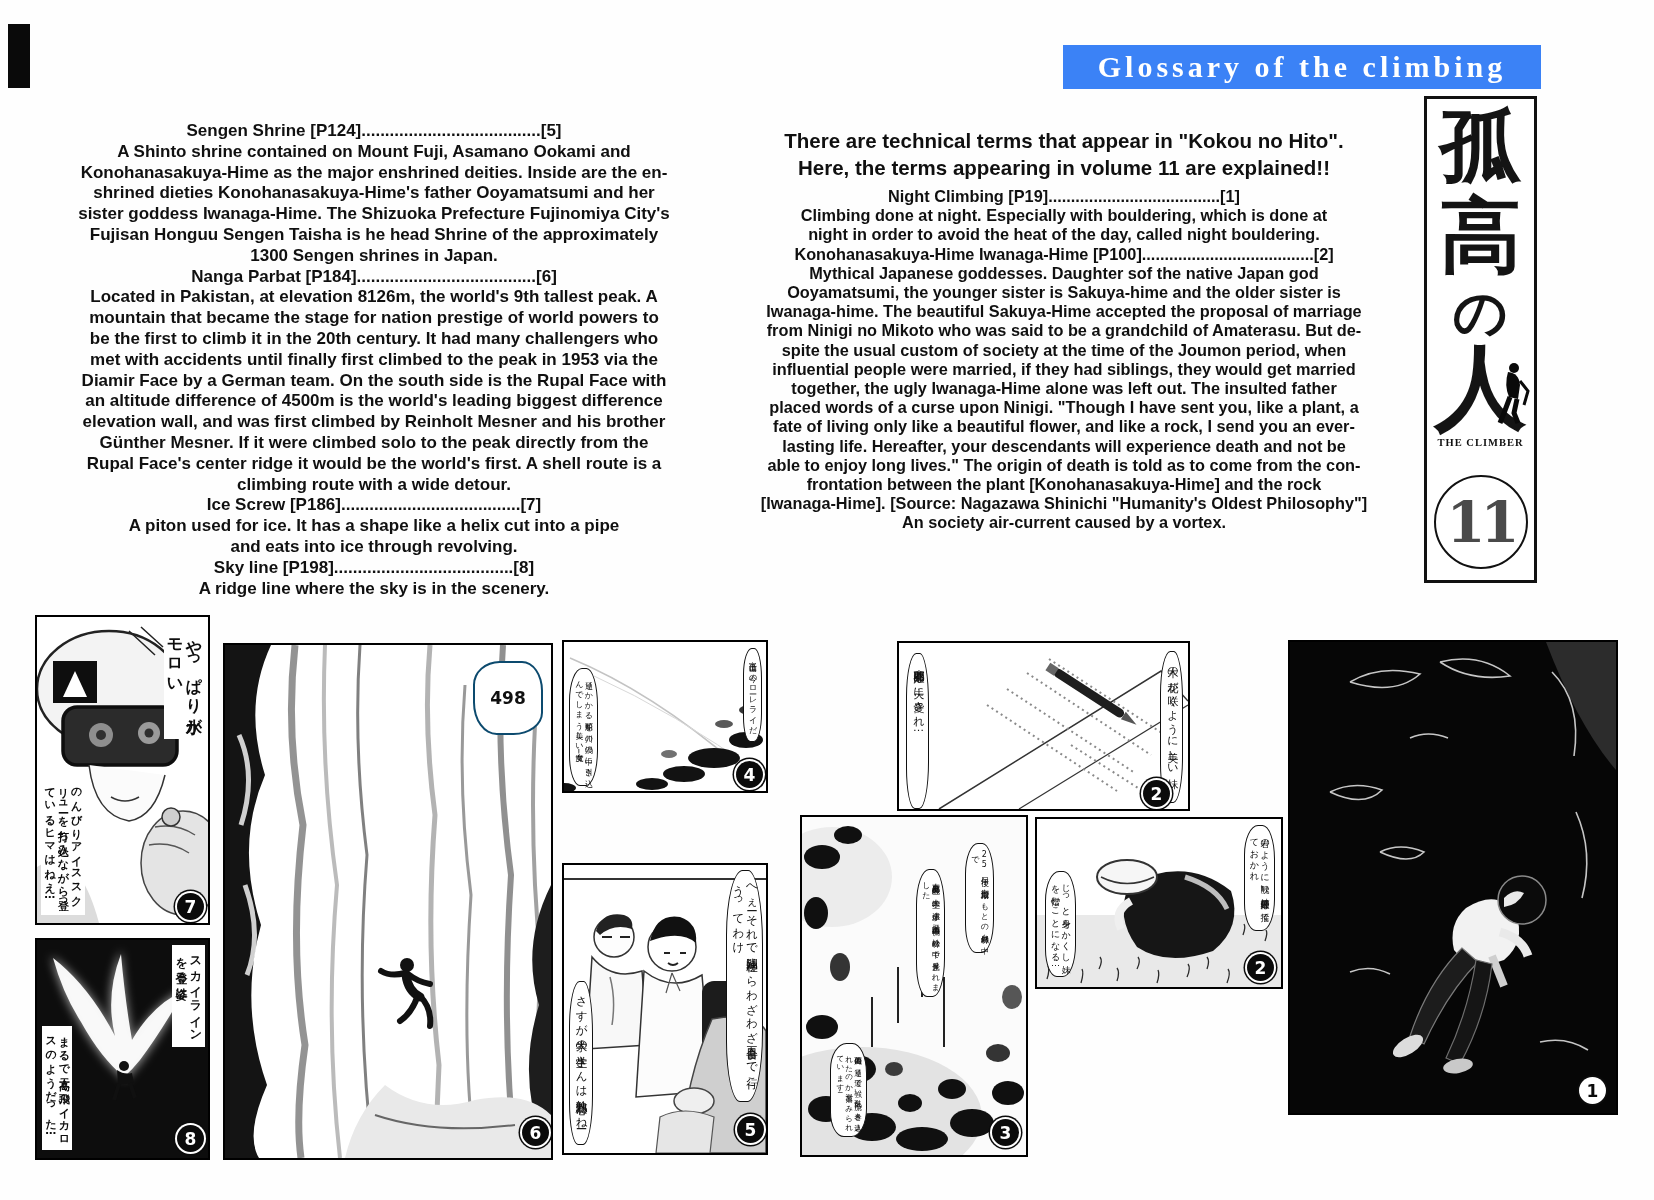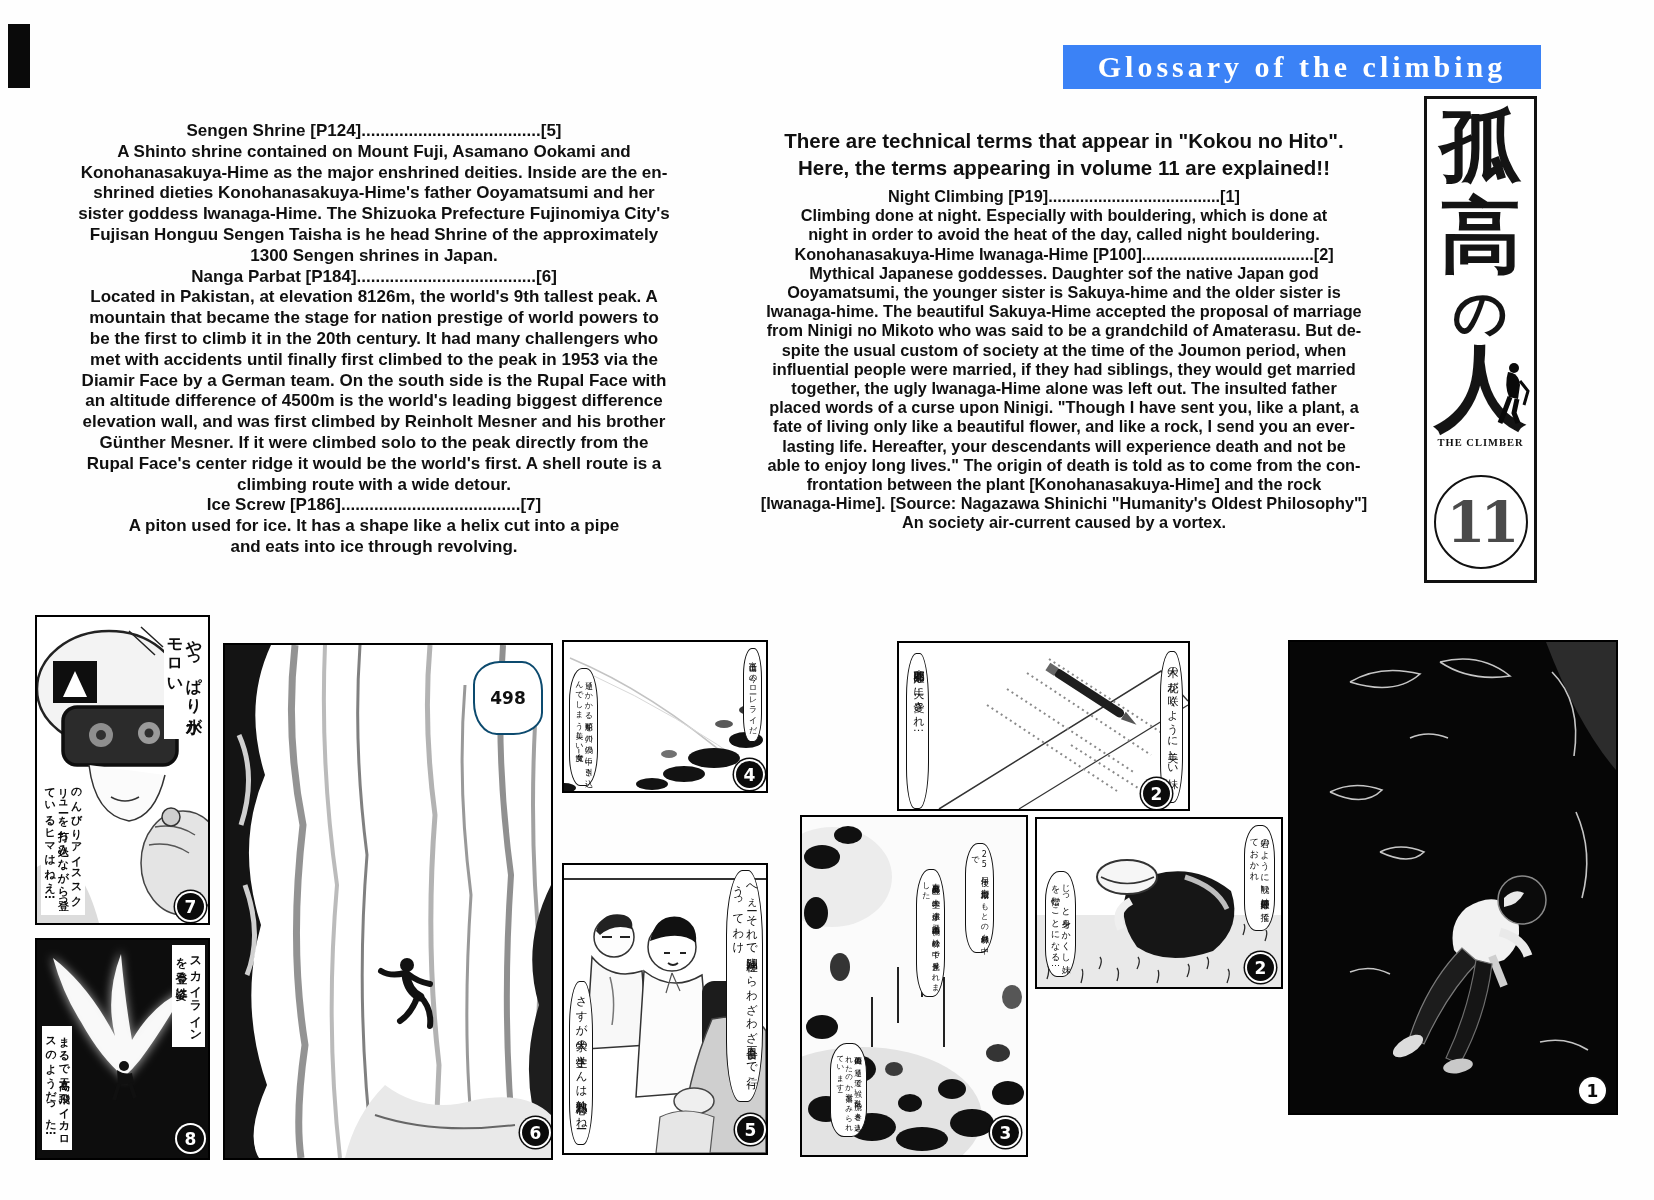--- a/index.html
+++ b/index.html
@@ -72,20 +72,24 @@
 elevation wall, and was first climbed by Reinholt Mesner and his brother
 Günther Mesner. If it were climbed solo to the peak directly from the
 Rupal Face's center ridge it would be the world's first. A shell route is a
 climbing route with a wide detour.</div>
     </div>
     <div>
       <div class="e-head">Ice Screw [P186]......................................[7]</div>
       <div class="e-body">A piton used for ice. It has a shape like a helix cut into a pipe
 and eats into ice through revolving.</div>
     </div>
+    <div>
+      <div class="e-head">Sky line [P198]......................................[8]</div>
+      <div class="e-body">A ridge line where the sky is in the scenery.</div>
+    </div>
   </div>
 
   <div class="col-right">
     <div class="intro">
       <div>There are technical terms that appear in "Kokou no Hito".</div>
       <div>Here, the terms appearing in volume 11 are explained!!</div>
     </div>
     <div>
       <div class="e-head">Night Climbing [P19]......................................[1]</div>
       <div class="e-body">Climbing done at night. Especially with bouldering, which is done at

